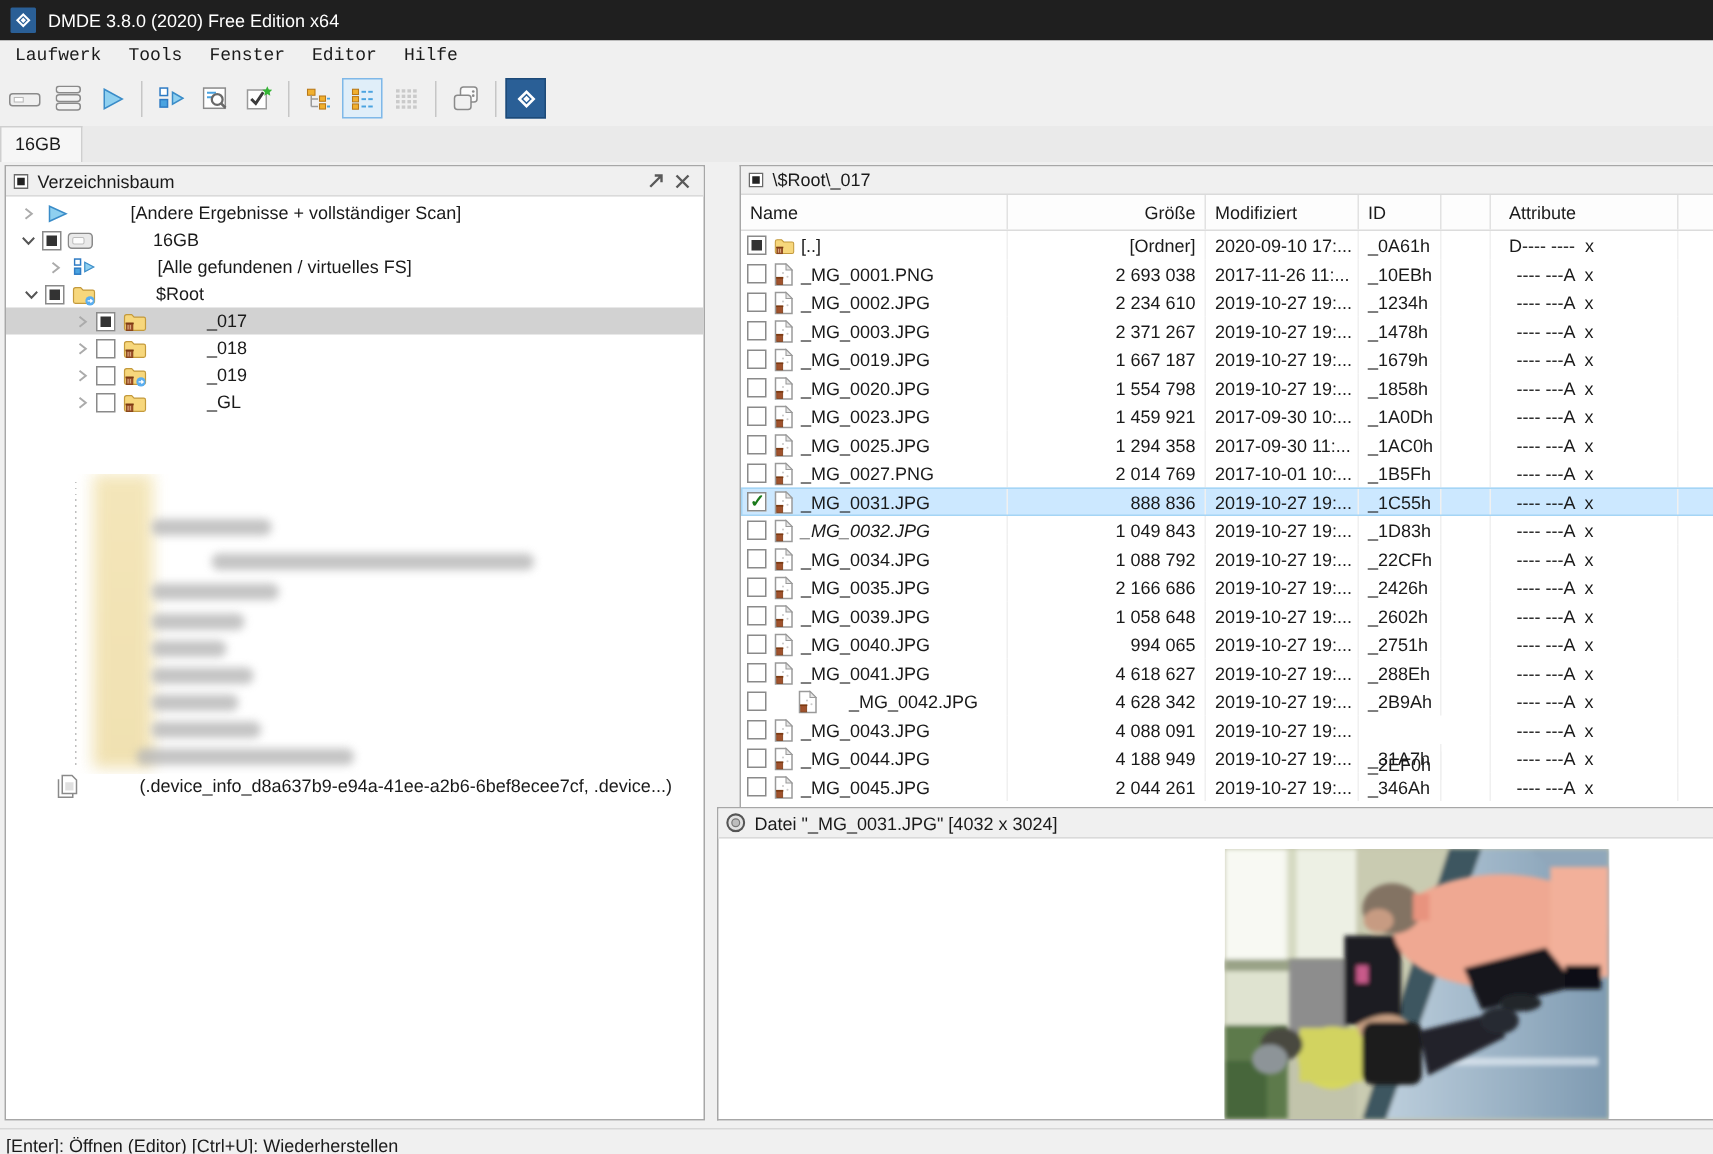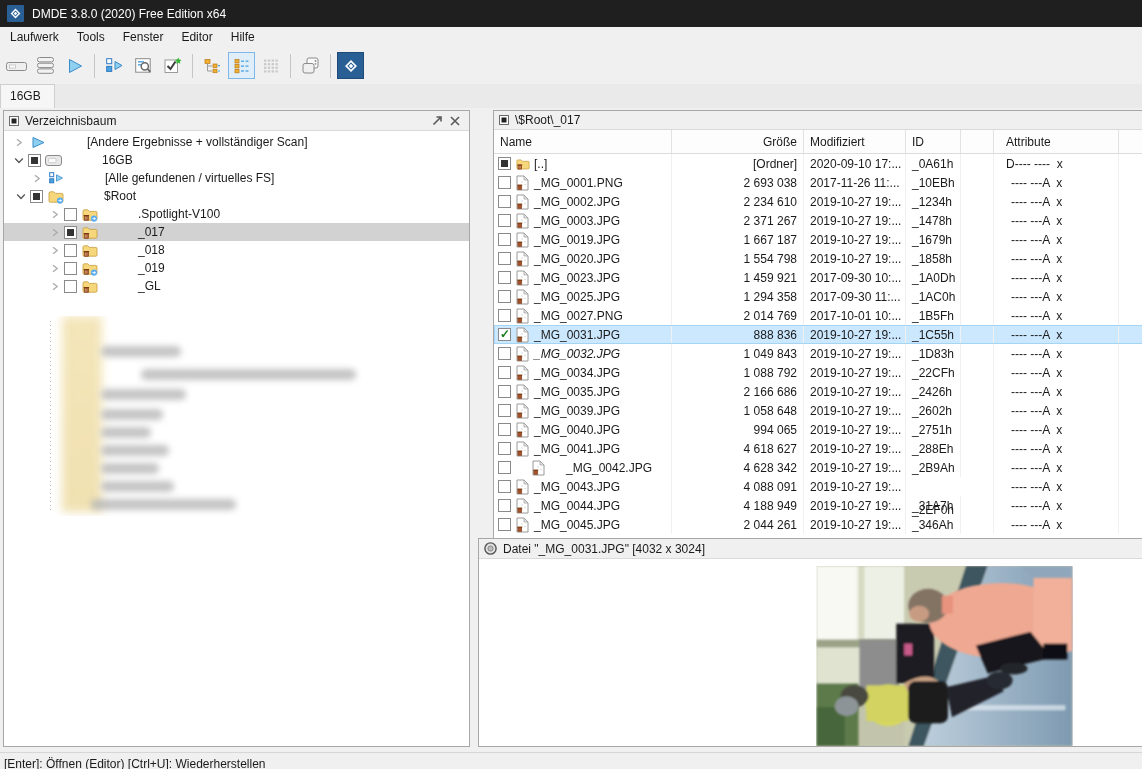--- a/index.html
+++ b/index.html
@@ -11,21 +11,21 @@
   }
   
   .titlebar { position:absolute; top:0; left:0; right:0; height:27px;
     background:var(--titlebar,#1f1f1f); color:#fff; display:flex; align-items:center; }
   .app-icon { width:17px; height:17px; margin:0 8px 0 7px; background:var(--accent,#2a5f96);
     display:flex; align-items:center; justify-content:center; border-radius:1px; }
   .title-text { font-size:12px; }
   
   .menubar { position:absolute; top:27px; left:0; right:0; height:20px; background:#f0f0f0;
     display:flex; align-items:stretch; padding-left:1px; }
-  .menu-item { padding:3px 9px 0 9px; font-size:12px; cursor:default; }
+  .menu-item { padding:3px 9px 0 9px; font-size:12px; cursor:default;font-family:Liberation Mono, monospace; }
   
   .toolbar { position:absolute; top:47px; left:0; right:0; height:37px;
     display:flex; align-items:center; padding-left:2px; }
   .tb-btn { width:27px; height:27px; margin:0 1px; display:flex; align-items:center;
     justify-content:center; border:1px solid transparent; background:transparent; }
   .tb-btn.active { background:var(--tbActiveBg,#e0eef9); border-color:var(--tbActiveBorder,#7fb8e8); }
   .tb-btn.dark { background:var(--accent,#2a5f96); border-color:#1d4a78; }
   .tb-btn.disabled { opacity:.9; }
   .tb-sep { width:1px; height:24px; background:#c6c6c6; margin:0 5px; }
   
@@ -316,40 +316,20 @@
         <span class="cb filled"></span>
         <span class="t-icon">
           <svg width="16" height="15" viewBox="0 0 16 15">
             <path d="M1 4.2 Q1 2.8 2.4 2.8 L5.8 2.8 L7.4 4.4 L13.8 4.4 Q15 4.4 15 5.6 L15 12 Q15 13.2 13.8 13.2 L2.2 13.2 Q1 13.2 1 12 Z" fill="#f7d77c" stroke="#c49a3c" stroke-width="0.8"></path>
             <circle cx="12" cy="11.6" r="3.1" fill="#5aaef0"></circle>
             <path d="M10.4 11.6 L13.4 11.6 M12.2 10.5 L13.4 11.6 L12.2 12.7" stroke="#fff" stroke-width="0.9" fill="none"></path>
           </svg>
         </span>
         <span class="t-label">$Root</span>
       </div>
-      <div class="tree-row" style="padding-left: 42px;">
-        <span class="expander">
-          <svg width="8" height="9" viewBox="0 0 8 9">
-            <path d="M2 1.2 L6.2 4.5 L2 7.8" fill="none" stroke="#ababab" stroke-width="1.3"></path>
-          </svg>
-        </span>
-        <span class="cb empty"></span>
-        <span class="t-icon">
-          <svg width="16" height="15" viewBox="0 0 16 15">
-            <path d="M1 4.2 Q1 2.8 2.4 2.8 L5.8 2.8 L7.4 4.4 L13.8 4.4 Q15 4.4 15 5.6 L15 12 Q15 13.2 13.8 13.2 L2.2 13.2 Q1 13.2 1 12 Z" fill="#f7d77c" stroke="#c49a3c" stroke-width="0.8"></path>
-            <rect x="2.2" y="8.6" width="4.4" height="4.8" fill="#a0522d" stroke="#7c3a12" stroke-width="0.5"></rect>
-            <rect x="1.7" y="8" width="5.4" height="1.2" fill="#7c3a12"></rect>
-            <line x1="3.4" y1="9.6" x2="3.4" y2="12.6" stroke="#e8c49a" stroke-width="0.6"></line>
-            <line x1="4.9" y1="9.6" x2="4.9" y2="12.6" stroke="#e8c49a" stroke-width="0.6"></line>
-            <circle cx="12" cy="11.6" r="3.1" fill="#5aaef0"></circle>
-            <path d="M10.4 11.6 L13.4 11.6 M12.2 10.5 L13.4 11.6 L12.2 12.7" stroke="#fff" stroke-width="0.9" fill="none"></path>
-          </svg>
-        </span>
-        <span class="t-label">.Spotlight-V100</span>
-      </div>
       <div class="tree-row selected" style="padding-left: 42px;">
         <span class="expander">
           <svg width="8" height="9" viewBox="0 0 8 9">
             <path d="M2 1.2 L6.2 4.5 L2 7.8" fill="none" stroke="#ababab" stroke-width="1.3"></path>
           </svg>
         </span>
         <span class="cb filled"></span>
         <span class="t-icon">
           <svg width="16" height="15" viewBox="0 0 16 15">
             <path d="M1 4.2 Q1 2.8 2.4 2.8 L5.8 2.8 L7.4 4.4 L13.8 4.4 Q15 4.4 15 5.6 L15 12 Q15 13.2 13.8 13.2 L2.2 13.2 Q1 13.2 1 12 Z" fill="#f7d77c" stroke="#c49a3c" stroke-width="0.8"></path>
@@ -423,20 +403,30 @@
     <div class="blob" style="left: 97px; top: 30px; width: 80px;"></div>
         <div class="blob" style="left: 137px; top: 53px; width: 215px;"></div>
         <div class="blob" style="left: 97px; top: 73px; width: 85px;"></div>
         <div class="blob" style="left: 97px; top: 93px; width: 62px;"></div>
         <div class="blob" style="left: 97px; top: 111px; width: 50px;"></div>
         <div class="blob" style="left: 97px; top: 129px; width: 68px;"></div>
         <div class="blob" style="left: 97px; top: 147px; width: 58px;"></div>
         <div class="blob" style="left: 97px; top: 165px; width: 73px;"></div>
         <div class="blob" style="left: 87px; top: 183px; width: 145px;"></div>
       </div>
+    <div class="device-row">
+      <span class="t-icon">
+          <svg width="14" height="16" viewBox="0 0 14 16">
+            <path d="M3.5 1 L10 1 L13 4 L13 13 L3.5 13 Z" fill="#fff" stroke="#8a8a8a"></path>
+            <path d="M1 3.5 L1 15.5 L10.5 15.5 L10.5 13" fill="none" stroke="#8a8a8a"></path>
+            <rect x="5.5" y="5.5" width="5.5" height="5.5" fill="#d8d8d8" opacity="0.8"></rect>
+          </svg>
+        </span>
+      <span class="t-label">(.device_info_d8a637b9-e94a-41ee-a2b6-6bef8ecee7cf, .device...)</span>
+    </div>
   </div>
 </div>
 
 <div class="panel right-top">
   <div class="panel-caption lp-caption">
     <span class="caption-sq">
         <svg width="10" height="10" viewBox="0 0 10 10">
           <rect x="0.5" y="0.5" width="9" height="9" fill="#fff" stroke="#6a6a6a"></rect>
           <rect x="2.5" y="2.5" width="5" height="5" fill="#222"></rect>
         </svg>

